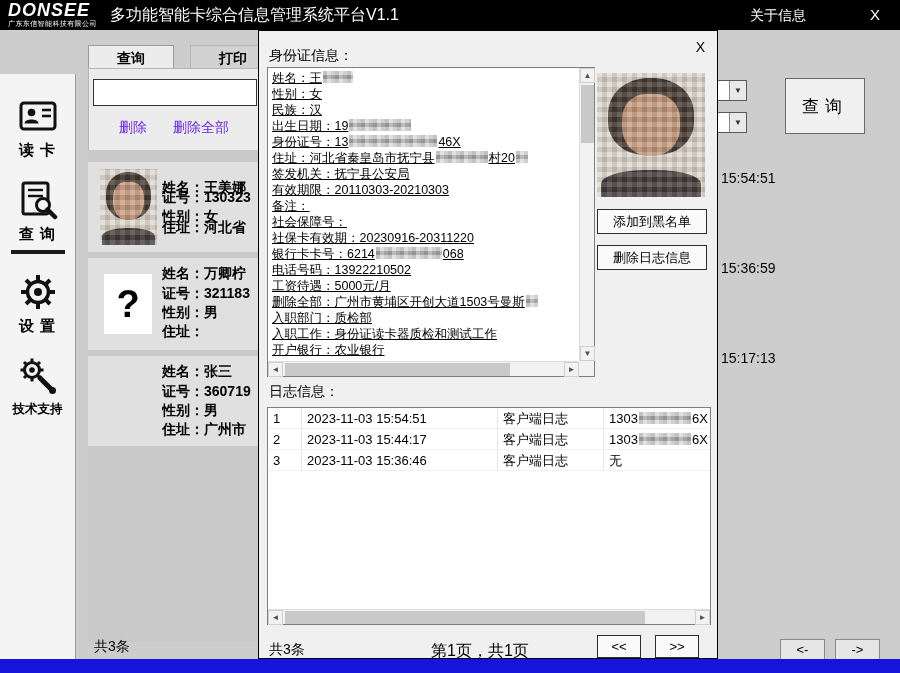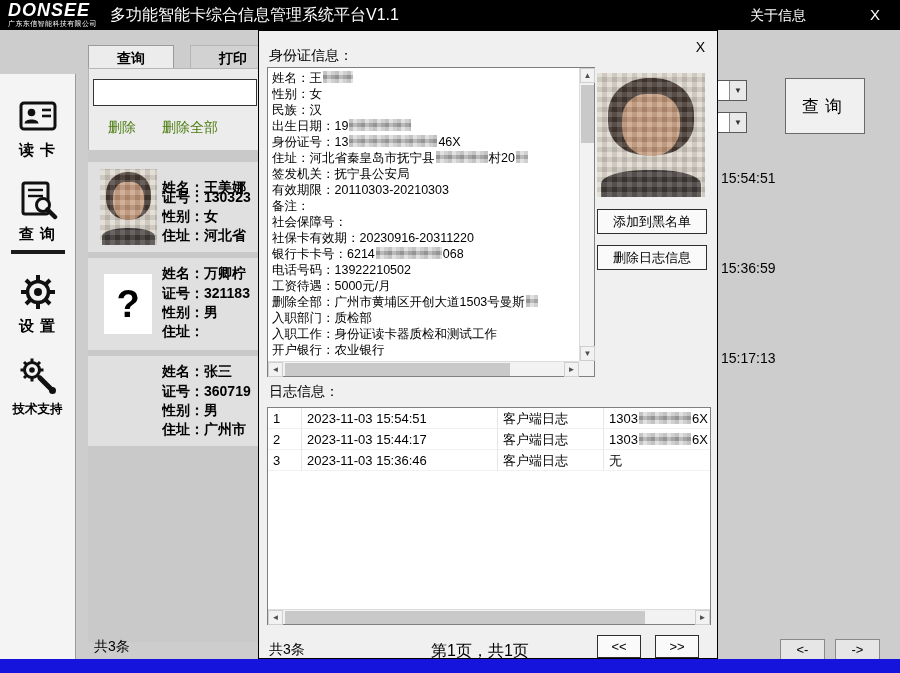--- a/index.html
+++ b/index.html
@@ -3,21 +3,21 @@
 <meta charset="utf-8">
 <style>
   *{margin:0;padding:0;box-sizing:border-box;}
   body{margin:0;background:#3a3a3a;}
   #app{position:relative;width:900px;height:673px;background:#cdcdcd;overflow:hidden;
        font-family:"Liberation Sans","DejaVu Sans",sans-serif;color:#000;}
   .abs{position:absolute;}
   button{font-family:inherit;cursor:pointer;}
   .btn{background:#fafafa;border:1px solid #2e2e2e;font-size:13px;color:#000;
        display:flex;align-items:center;justify-content:center;}
-  .flatbtn{background:transparent;border:none;font-size:14px;color:#4d7c0f;}
+  .flatbtn{background:transparent;border:none;font-size:14px;color:#6d28d9;text-align:right;}
   
   .side-item{position:absolute;left:0;width:75px;text-align:center;cursor:pointer;}
   .side-label{font-weight:bold;font-size:15px;color:#000;margin-top:1px;letter-spacing:1px;}
   
   .tab{position:absolute;height:24px;line-height:24px;text-align:center;font-size:14px;font-weight:bold;cursor:pointer;}
   .tab-active{background:#ececec;border:1px solid #9a9a9a;border-bottom:none;}
   .tab-idle{background:#d2d2d2;border:1px solid #b5b5b5;border-bottom:none;}
   
   .record{position:absolute;left:0;width:100%;background:#e0e0e0;cursor:pointer;}
   .rline{position:absolute;left:74px;height:19px;line-height:19px;font-size:14px;font-weight:bold;white-space:nowrap;overflow:hidden;max-width:96px;}
@@ -26,21 +26,21 @@
   .p-hair{position:absolute;left:10%;top:4%;width:80%;height:62%;background:#433730;border-radius:46% 46% 42% 42%;}
   .p-skin{position:absolute;left:23%;top:17%;width:54%;height:50%;background:#c69b7d;border-radius:40% 40% 46% 46%;}
   .p-shirt{position:absolute;left:4%;bottom:-2%;width:92%;height:24%;background:#3e3a38;border-radius:46% 46% 0 0;}
   .p-mosaic{position:absolute;left:0;top:0;right:0;bottom:0;background:
     repeating-linear-gradient(0deg,rgba(255,255,255,.12) 0 5px,rgba(0,0,0,.08) 5px 10px),
     repeating-linear-gradient(90deg,rgba(255,255,255,.10) 0 5px,rgba(60,40,30,.12) 5px 10px);}
   
   .px{display:inline-block;height:12px;margin:0 1px;vertical-align:-1px;background:
     repeating-linear-gradient(0deg,rgba(255,255,255,.30) 0 4px,rgba(0,0,0,.12) 4px 8px),
     repeating-linear-gradient(90deg,#a9a9a9 0 4px,#d4d4d4 4px 8px,#bcbcbc 8px 12px);}
-  .info-line{height:16px;line-height:16px;font-size:12.5px;white-space:nowrap;overflow:hidden;}
+  .info-line{height:16px;line-height:16px;font-size:12.5px;white-space:nowrap;overflow:hidden;text-decoration:underline;}
   
   .sb{position:absolute;background:#f2f2f2;}
   .sb-btn{position:absolute;width:15px;height:15px;background:#f2f2f2;border:1px solid #cfcfcf;
           color:#505050;font-size:8px;line-height:12px;text-align:center;padding:0;}
   .sb-thumb{position:absolute;background:#c9c9c9;cursor:pointer;}
   
   .combo{position:absolute;height:21px;background:#fff;border:1px solid #5a5a5a;}
   .combo-arrow{position:absolute;right:0;top:0;bottom:0;width:17px;background:#e9e9e9;border-left:1px solid #8a8a8a;
                font-size:8px;color:#333;text-align:center;line-height:19px;cursor:pointer;}
   
@@ -143,21 +143,21 @@
       <div class="record" style="top:12px;height:90px;">
         <div class="portrait" style="left:12px;top:7px;width:57px;height:76px;">
           <div class="p-hair"></div>
           <div class="p-skin"></div>
           <div class="p-shirt"></div>
           <div class="p-mosaic"></div>
         </div>
         <div class="rline" style="top:16px;"><span>姓名：</span><span>王美娜</span></div>
         <div class="rline" style="top:26px;"><span>证号：</span><span>130323</span></div>
         <div class="rline" style="top:45px;"><span>性别：</span><span>女</span></div>
-        <div class="rline" style="top:64px;"><span>住址：</span><span>河北省</span></div>
+        <div class="rline" style="top:56px;"><span>住址：</span><span>河北省</span></div>
       </div>
 
       <div class="record" style="top:108px;height:92px;">
         <div class="abs" style="left:16px;top:16px;width:48px;height:60px;background:#fff;text-align:center;font-size:38px;font-weight:bold;line-height:60px;">?</div>
         <div class="rline" style="top:6px;"><span>姓名：</span><span>万卿柠</span></div>
         <div class="rline" style="top:26px;"><span>证号：</span><span>321183</span></div>
         <div class="rline" style="top:45px;"><span>性别：</span><span>男</span></div>
         <div class="rline" style="top:64px;"><span>住址：</span><span></span></div>
       </div>
 

